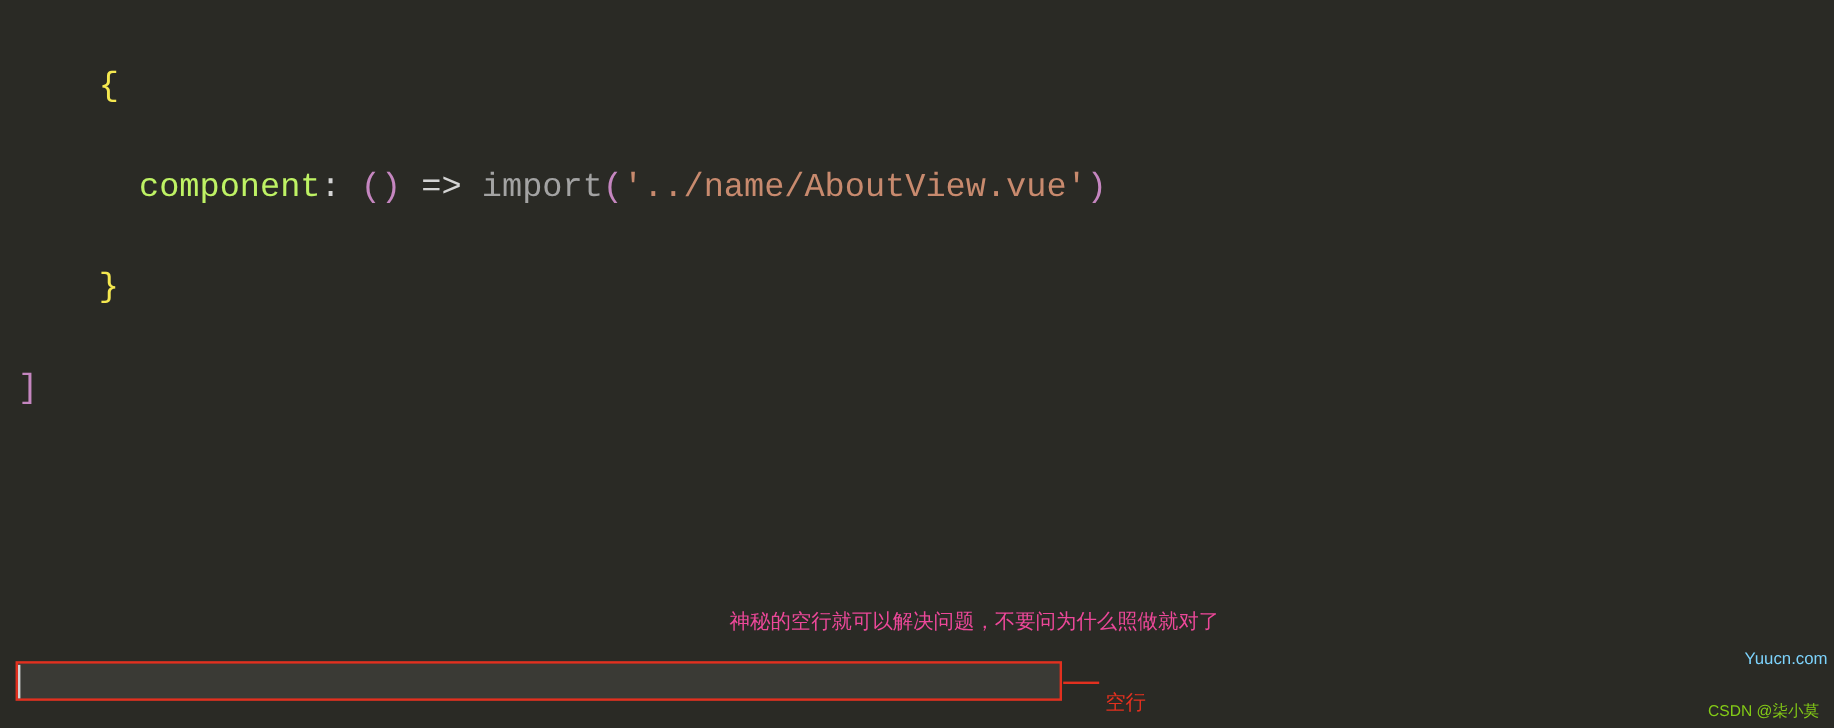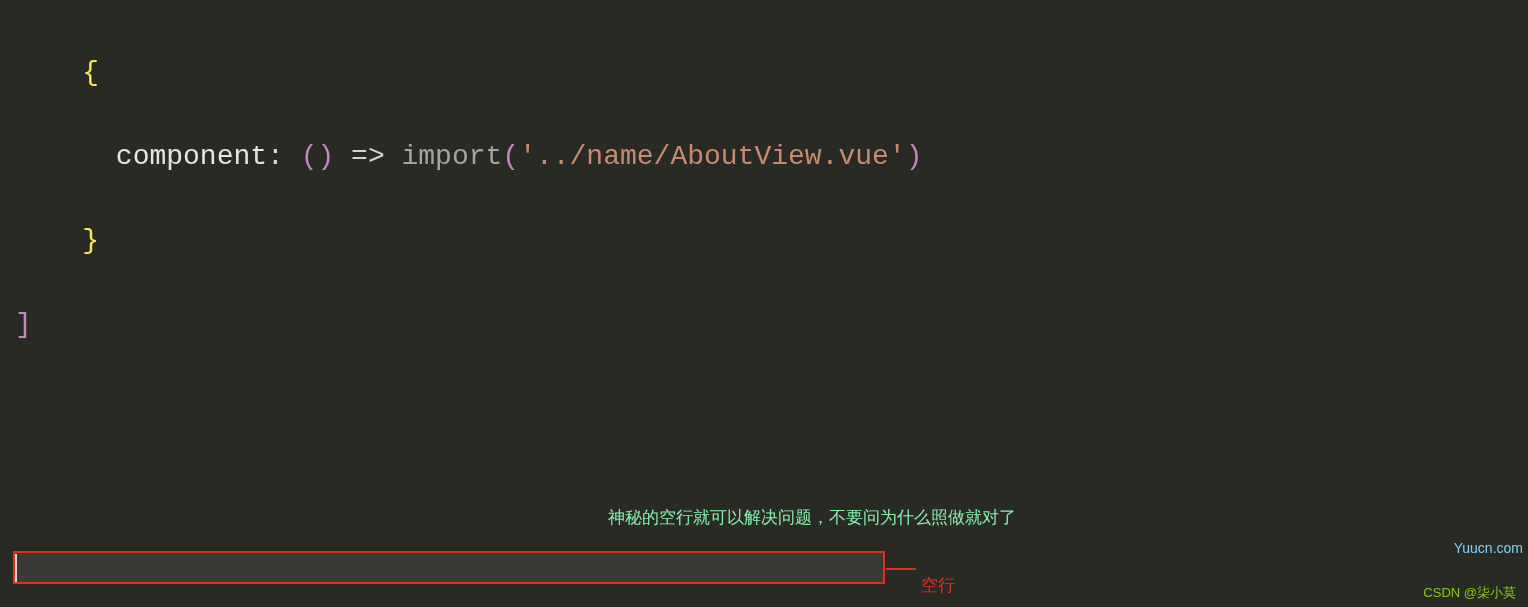--- a/index.html
+++ b/index.html
@@ -25,21 +25,21 @@
     .line {
       min-height: 42px;
       line-height: 42px;
     }
     .brace { color: #f5e850; }
     .bracket-purple { color: #c586c0; }
     .prop { color: #9ccfe8; }
     .colon { color: #d4d4d4; }
     .string { color: #c88a6e; }
     .comma { color: #d4d4d4; }
-    .func { color: #e5e5e5; }
+    .func { color: #bef264; }
     .arrow { color: #d4d4d4; }
     .keyword-import { color: #a3a3a3; }
     .paren-purple { color: #c586c0; }
     
     .empty-line-highlight {
       position: absolute;
       left: 13px;
       top: 551px;
       width: 872px;
       height: 33px;
@@ -51,21 +51,21 @@
       left: 15px;
       top: 554px;
       width: 2px;
       height: 28px;
       background-color: #d4d4d4;
     }
     .annotation-top {
       position: absolute;
       left: 608px;
       top: 505px;
-      color: #86efac;
+      color: #ec4899;
       font-size: 17px;
       font-family: 'Microsoft YaHei', sans-serif;
     }
     .annotation-label {
       position: absolute;
       left: 921px;
       top: 559px;
       color: #e2301f;
       font-size: 17px;
       font-family: 'Microsoft YaHei', sans-serif;

